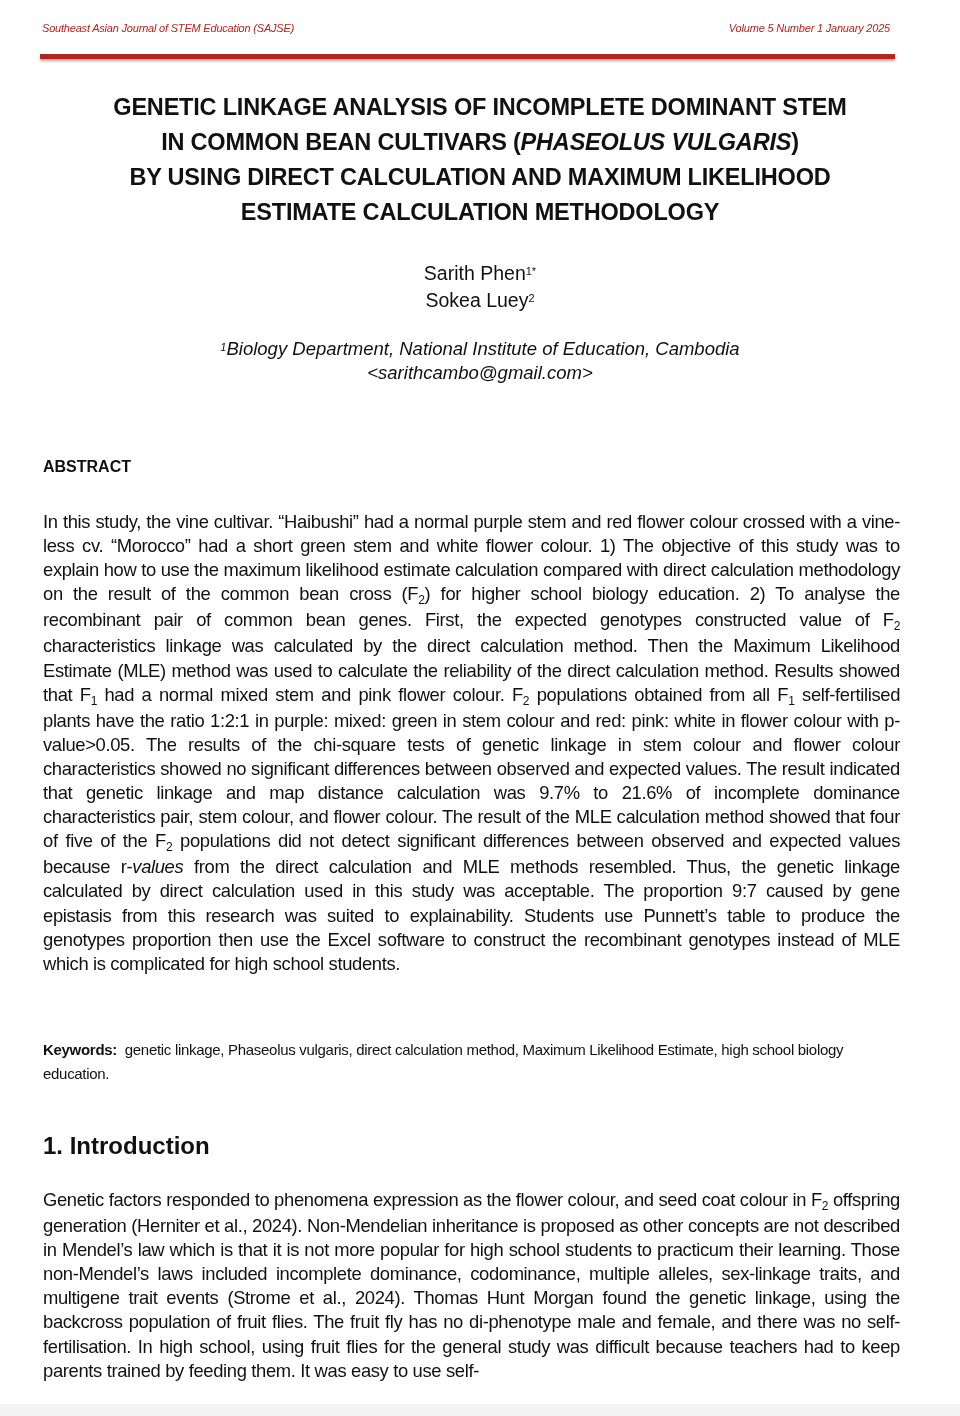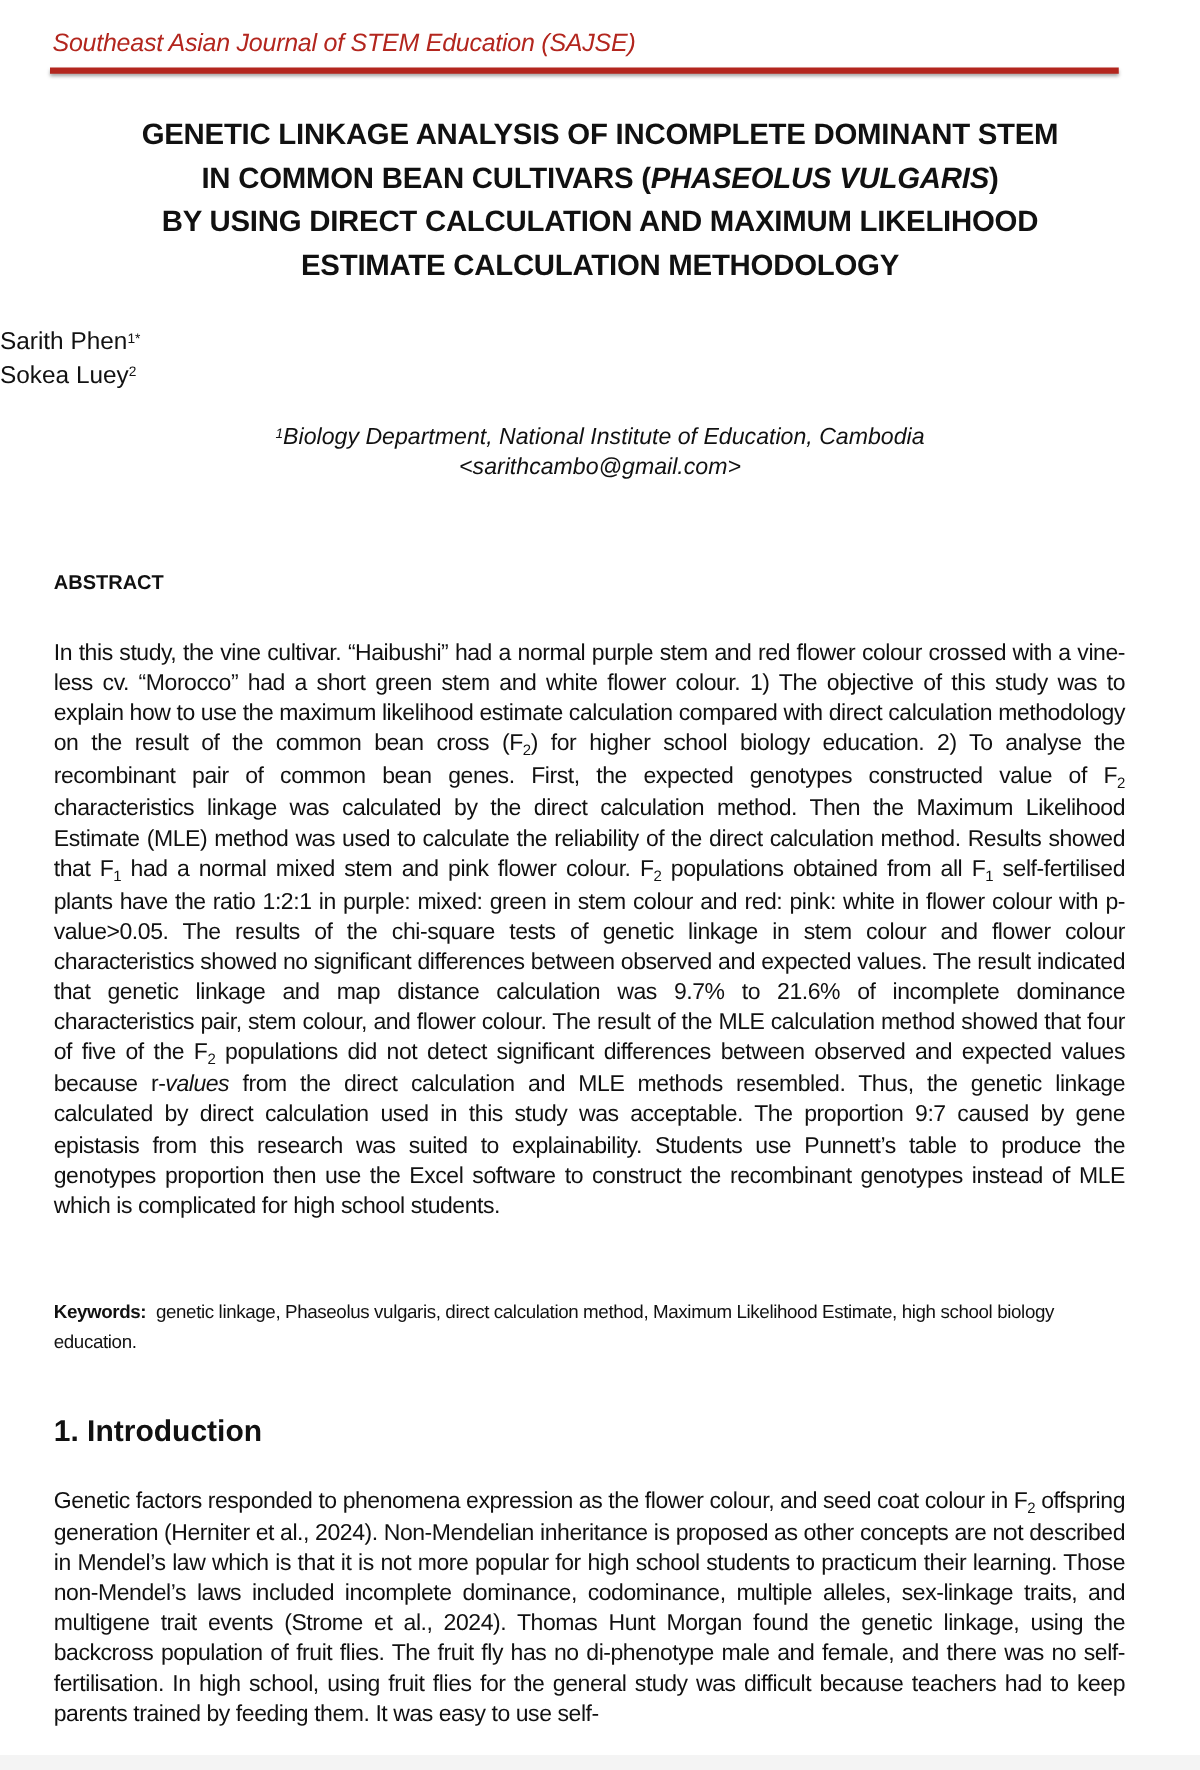--- a/index.html
+++ b/index.html
@@ -1,38 +1,39 @@
 <!DOCTYPE html>
 <html><head>
 <meta charset="utf-8">
 <style>
   html, body { margin: 0; padding: 0; background: #ffffff; }
   body { width: 960px; height: 1416px; overflow: hidden; position: relative; font-family: "Liberation Sans", sans-serif; color: #111; }
-  .header { position: absolute; left: 42px; right: 70px; top: 22px; height: 26px; display: flex; justify-content: space-between; align-items: center; font-style: italic; color: #b3261e; font-size: 20px; letter-spacing: -0.2px; }
+  .header { position: absolute; left: 42px; right: 70px; top: 22px; height: 26px; display: flex; justify-content: space-between; align-items: flex-start; font-style: italic; color: #b3261e; font-size: 11px; letter-spacing: -0.2px; }
   .rule { position: absolute; left: 40px; width: 855px; top: 54px; height: 5px; background: #b3261e; box-shadow: 0 2px 3px rgba(0,0,0,0.35); }
   .title { position: absolute; left: 40px; right: 40px; top: 90px; text-align: center; font-weight: bold; font-size: 23.5px; line-height: 35px; letter-spacing: -0.2px; }
   .title .line { display: block; }
-  .authors { position: absolute; left: 0; right: 0; top: 260px; text-align: left; font-size: 19.5px; line-height: 27px; }
+  .authors { position: absolute; left: 0; right: 0; top: 260px; text-align: center; font-size: 19.5px; line-height: 27px; }
   .authors sup, .affil sup { font-size: 11px; vertical-align: top; position: relative; top: -2px; }
   .affil { position: absolute; left: 0; right: 0; top: 337px; text-align: center; font-style: italic; font-size: 18.5px; line-height: 24px; }
   .h-abstract { position: absolute; left: 43px; top: 458px; font-weight: bold; font-size: 16px; }
   .para { position: absolute; left: 43px; width: 857px; font-size: 18.4px; line-height: 24.1px; text-align: justify; letter-spacing: -0.35px; }
   .para sub { font-size: 12px; vertical-align: baseline; position: relative; top: 4px; }
   .abstract { top: 510px; }
   .keywords { position: absolute; left: 43px; width: 830px; top: 1038px; font-size: 15px; line-height: 24.1px; letter-spacing: -0.3px; }
   .keywords b { font-weight: bold; }
   .h-intro { position: absolute; left: 43px; top: 1132px; font-weight: bold; font-size: 24px; }
   .intro { top: 1188px; }
   .bottom-fade { position: absolute; left: 0; right: 0; top: 1404px; height: 12px; background: #f4f4f4; }
 </style>
 </head>
 <body>
 
 <div class="header">
   <span>Southeast Asian Journal of STEM Education (SAJSE)</span>
+  <span>Volume 5 Number 1 January 2025</span>
 </div>
 <div class="rule"></div>
 
 <div class="title">
   <span class="line">GENETIC LINKAGE ANALYSIS OF INCOMPLETE DOMINANT STEM</span>
   <span class="line"><span>IN COMMON BEAN CULTIVARS (</span><i>PHASEOLUS VULGARIS</i><span>)</span></span>
   <span class="line">BY USING DIRECT CALCULATION AND MAXIMUM LIKELIHOOD</span>
   <span class="line">ESTIMATE CALCULATION METHODOLOGY</span>
 </div>
 

